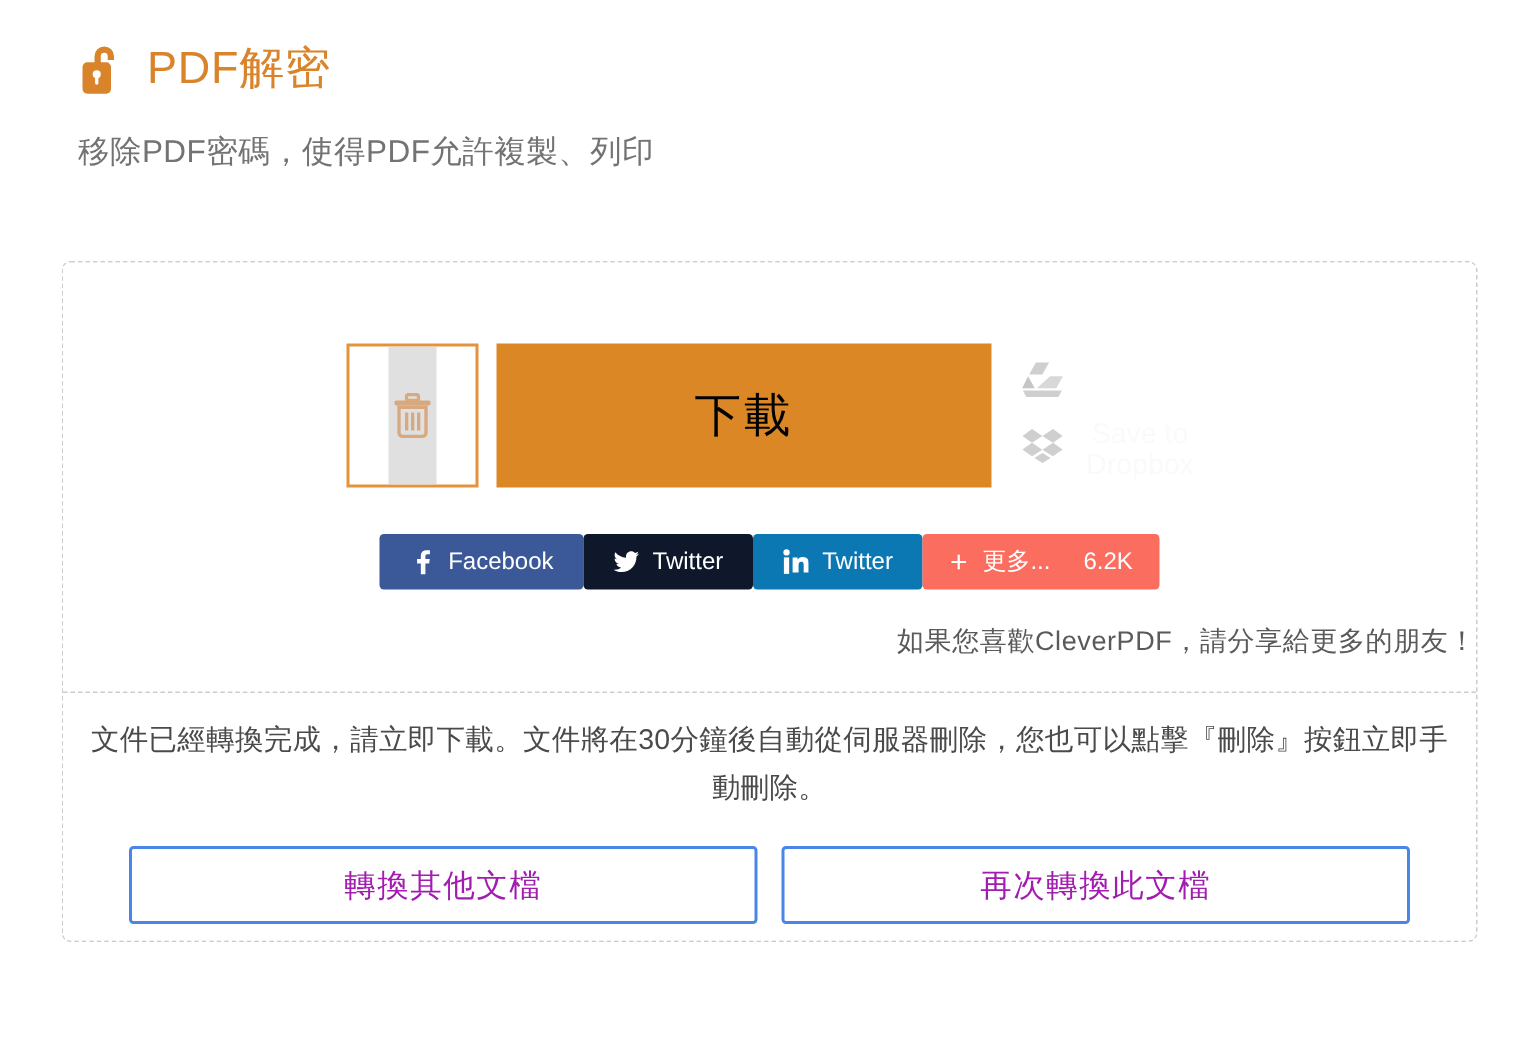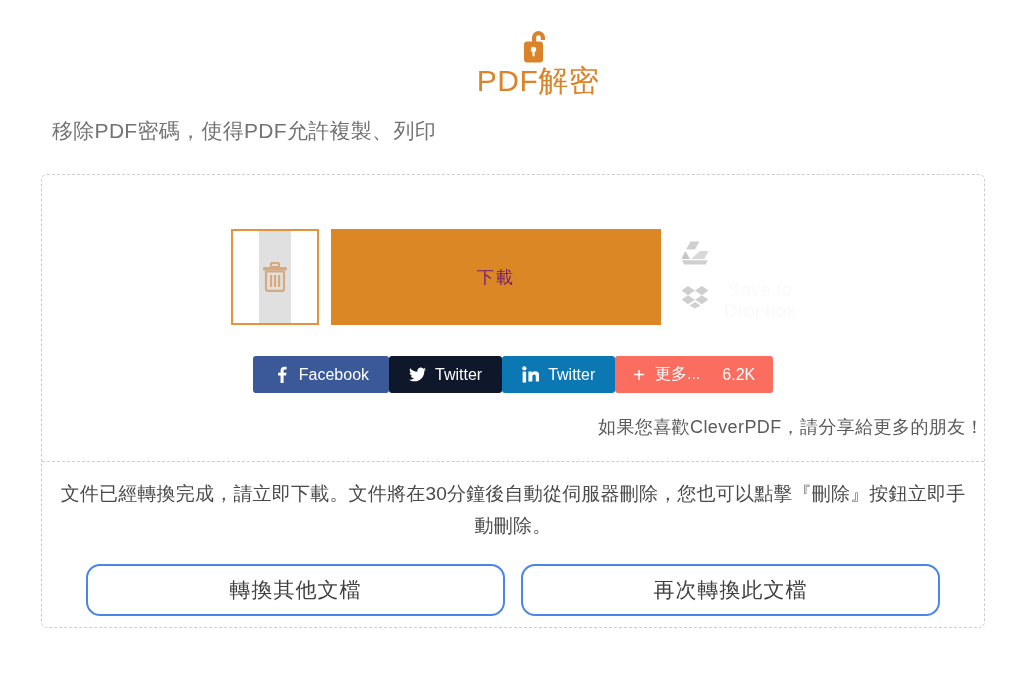--- a/index.html
+++ b/index.html
@@ -16,21 +16,21 @@
     position: relative;
   }
 
   
   .page-header {
     padding: 26px 0 0 52px;
   }
   .title-row {
     display: flex;
     align-items: center;
-    flex-direction: column;
+    gap: 12px;
   }
   .lock-icon {
     width: 34px;
     height: 40px;
     display: block;
     flex: 0 0 auto;
   }
   .page-title {
     font-size: 30px;
     color: #d9832b;
@@ -95,24 +95,24 @@
   .trash-icon {
     width: 26px;
     height: 30px;
     display: block;
   }
 
   .download-btn {
     width: 330px;
     height: 96px;
     background: #db8726;
-    color: #701a75;
+    color: #000000;
     border: none;
     font-family: inherit;
-    font-size: 17px;
+    font-size: 31px;
     letter-spacing: 2px;
     cursor: pointer;
     margin-left: 12px;
     flex: 0 0 auto;
   }
 
   .cloud-col {
     position: relative;
     margin-left: 14px;
     width: 120px;
@@ -218,22 +218,22 @@
     display: flex;
     justify-content: center;
     gap: 16px;
     margin-top: 22px;
   }
   .outline-btn {
     width: 419px;
     height: 52px;
     background: #ffffff;
     border: 2px solid #4a86e8;
-    border-radius: 14px;
-    color: #404040;
+    border-radius: 3px;
+    color: #a21caf;
     font-family: inherit;
     font-size: 21px;
     letter-spacing: 1px;
     cursor: pointer;
     box-sizing: border-box;
   }
 </style>
 </head>
 <body>
 

